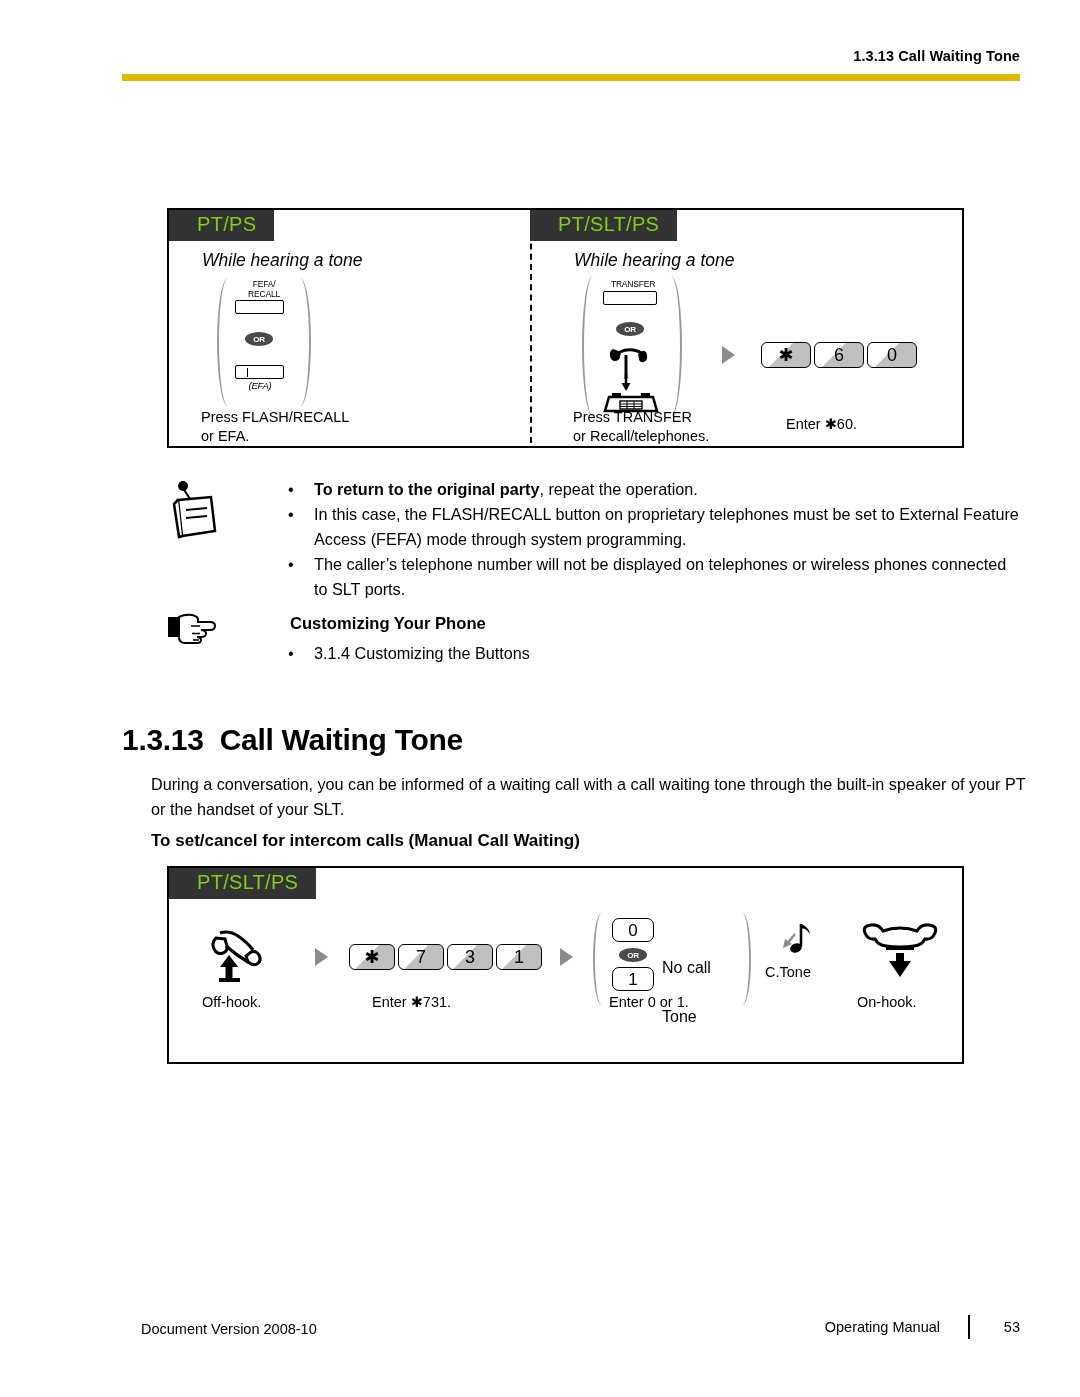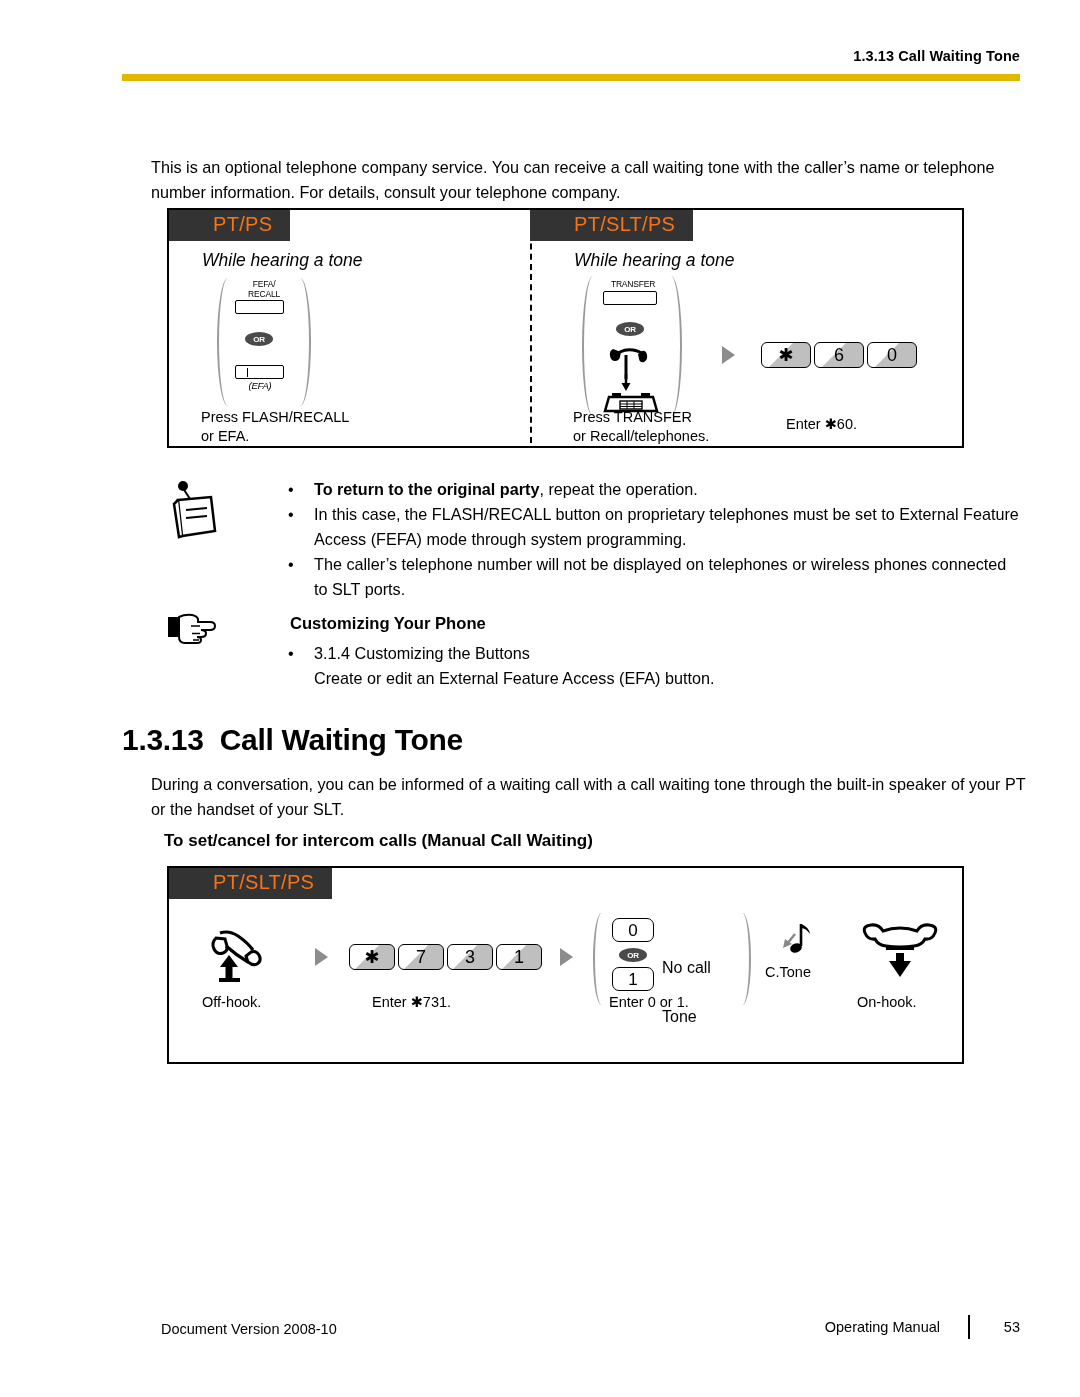--- a/index.html
+++ b/index.html
@@ -56,23 +56,23 @@
   .dbox {
     position: absolute;
     border: 2px solid #000;
     background: #fff;
   }
   .dbox#box1 { left: 167px; top: 208px; width: 797px; height: 240px; }
   .dbox#box2 { left: 167px; top: 866px; width: 797px; height: 198px; }
 
   .tag {
     position: absolute; top: 0; left: 0;
-    background: #333333; color: #f97316;
+    background: #333333; color: #84cc16;
     font-size: 20px; letter-spacing: .3px;
-    padding: 3px 18px 5px 44px;
+    padding: 3px 18px 5px 28px;
     font-family: "Liberation Sans", sans-serif;
   }
   #box1 .tag.tag-a { left: 0; }
   #box1 .tag.tag-b { left: 361px; }
 
   .divider-dash {
     position: absolute; left: 361px; top: 3px; bottom: 3px;
     border-left: 2px dashed #000; width: 0;
   }
 
@@ -155,42 +155,41 @@
   
   .sec-num {
     position: absolute; left: 122px; top: 723px;
     font-size: 30px; font-weight: bold; letter-spacing: -.3px;
   }
   .sec-para {
     position: absolute; left: 151px; top: 772px; width: 875px;
     font-size: 16.2px; line-height: 25px;
   }
   .sub-head {
-    position: absolute; left: 164px; top: 831px;
+    position: absolute; left: 151px; top: 831px;
     font-size: 17px; font-weight: bold;
   }
 
   
-  .ft-left { position: absolute; left: 141px; bottom: 60px; font-size: 14.5px; margin-left: 20px; }
+  .ft-left { position: absolute; left: 141px; bottom: 60px; font-size: 14.5px; }
   .ft-right { position: absolute; right: 60px; bottom: 58px; font-size: 14.5px;
               display: flex; align-items: center; gap: 28px; }
   .ft-sep { display:inline-block; width: 2px; height: 24px; background: #000; }
   .ft-page { min-width: 22px; text-align: right; }
 
   svg { display: block; }
 </style>
 </head>
 <body>
 
 <div class="page">
 
   <div class="hdr-text">1.3.13 Call Waiting Tone</div>
   <div class="hdr-rule"></div>
 
-  <div class="intro-para">This is an optional telephone company service. You can receive a call waiting tone with the caller’s name or telephone number information. For details, consult your telephone company.</div>
 
   <div class="dbox" id="box1">
 
     <div class="divider-dash"></div>
 
     <div class="tag tag-a">PT/PS</div>
     <div class="while-hear" style="left:33px; top:40px;">While hearing a tone</div>
 
     <div class="brk" style="left:48px; top:68px; width:22px; height:128px; border-right:none;"></div>
     <div class="brk" style="left:120px; top:68px; width:22px; height:128px; border-left:none;"></div>
@@ -291,21 +290,20 @@
       <path d="M25 18 q6 0 9 0 M26 25.5 q5 0 8 0 M27 32 q4 0 6 0" stroke="#000" stroke-width="1.4" fill="none"></path>
     </svg>
   </div>
 
   <div class="cust-title">Customizing Your Phone</div>
   <div class="bullets" style="left:288px; top:641px; width:735px;">
     <div class="bl-row">
       <span class="bl-dot">•</span>
       <span class="bl-txt">
         <span>3.1.4  Customizing the Buttons</span><br>
-        <span>Create or edit an External Feature Access (EFA) button.</span>
       </span>
     </div>
   </div>
 
   <div class="sec-num">
     <span>1.3.13</span>&nbsp;&nbsp;<span>Call Waiting Tone</span>
   </div>
   <div class="sec-para">During a conversation, you can be informed of a waiting call with a call waiting tone through the built-in speaker of your PT or the handset of your SLT.</div>
   <div class="sub-head">To set/cancel for intercom calls (Manual Call Waiting)</div>
 

